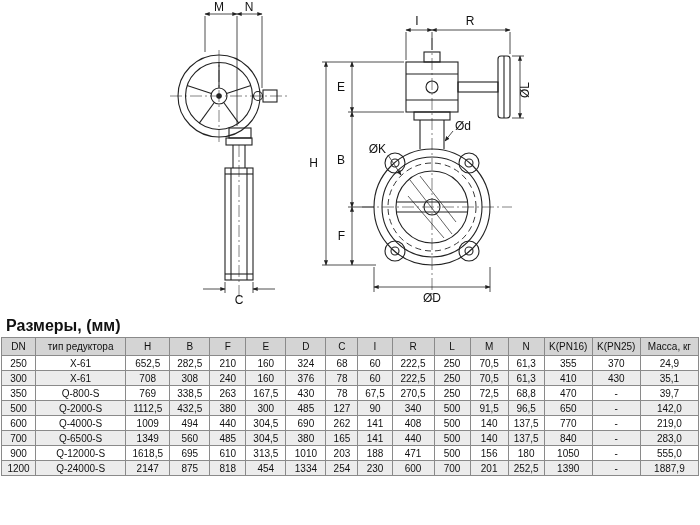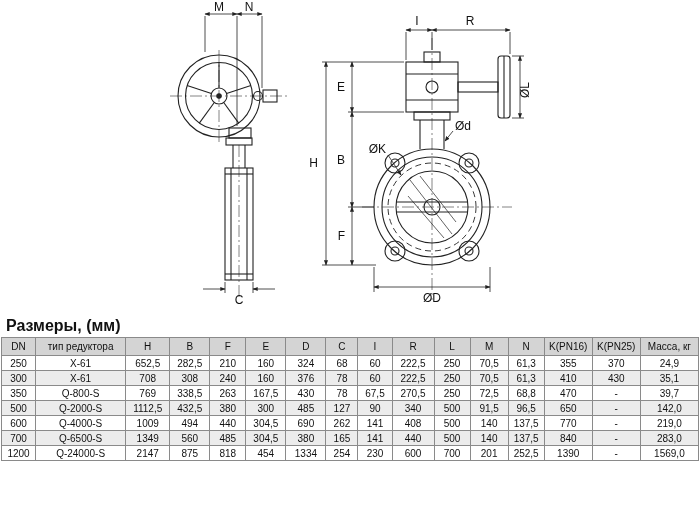--- a/index.html
+++ b/index.html
@@ -314,33 +314,51 @@
           <td>141</td>
           <td>440</td>
           <td>500</td>
           <td>140</td>
           <td>137,5</td>
           <td>840</td>
           <td>-</td>
           <td>283,0</td>
         </tr>
         <tr>
+          <td>900</td>
+          <td>Q-12000-S</td>
+          <td>1618,5</td>
+          <td>695</td>
+          <td>610</td>
+          <td>313,5</td>
+          <td>1010</td>
+          <td>203</td>
+          <td>188</td>
+          <td>471</td>
+          <td>500</td>
+          <td>156</td>
+          <td>180</td>
+          <td>1050</td>
+          <td>-</td>
+          <td>555,0</td>
+        </tr>
+        <tr>
           <td>1200</td>
           <td>Q-24000-S</td>
           <td>2147</td>
           <td>875</td>
           <td>818</td>
           <td>454</td>
           <td>1334</td>
           <td>254</td>
           <td>230</td>
           <td>600</td>
           <td>700</td>
           <td>201</td>
           <td>252,5</td>
           <td>1390</td>
           <td>-</td>
-          <td>1569,0</td>
+          <td>1887,9</td>
         </tr>
       </tbody>
   </table>
 
 </div>
 
 </body></html>

